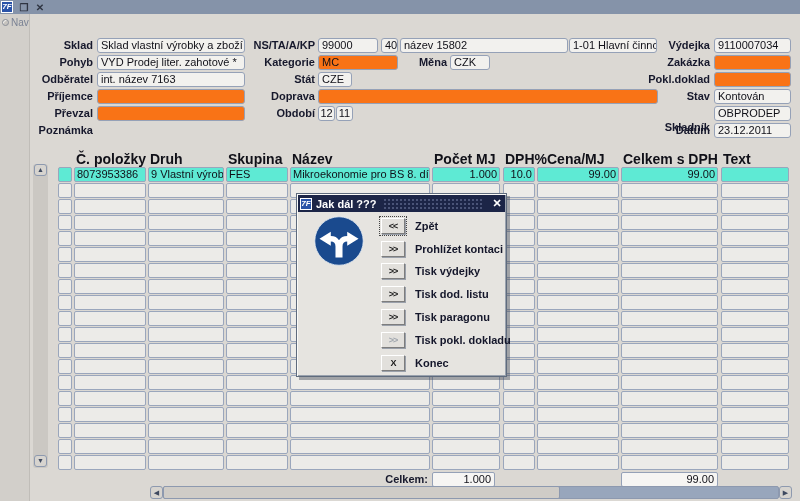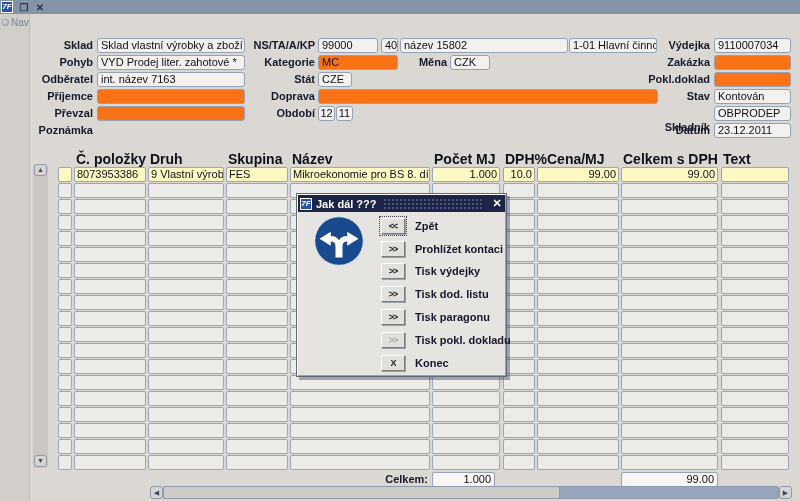--- a/index.html
+++ b/index.html
@@ -29,21 +29,21 @@
        font-size:11px;line-height:13px;padding:0 3px;color:#101018;white-space:nowrap;overflow:hidden;}
   .fld.gray{background:#f97316;}
   .fld.r{text-align:right;}
   .fld.c{text-align:center;padding:0 1px;}
   
   .th{position:absolute;top:152px;height:14px;font-size:14px;font-weight:bold;color:#101018;
       line-height:14px;white-space:nowrap;padding:0 2px;}
   .th.r{text-align:left;}
   .cell{position:absolute;height:15px;background:#ecebe8;border:1px solid #9aa6bc;border-radius:2px;
         font-size:11px;line-height:13px;padding:0 2px;white-space:nowrap;overflow:hidden;color:#101018;}
-  .cell.hl{background:#fef9c3;}
+  .cell.hl{background:#5eead4;}
   
   .vtrough{position:absolute;left:33px;top:164px;width:15px;height:304px;background:#cbc8c3;border-radius:3px;}
   .sbtn{position:absolute;width:13px;height:12px;background:#d7d4cf;border:1px solid #8d99af;
         border-radius:3px;font-size:7px;line-height:10px;text-align:center;color:#3f4a60;}
   #hscroll{position:absolute;top:486px;left:150px;width:642px;height:13px;}
   #hscroll .track{position:absolute;left:13px;top:0;width:616px;height:13px;background:#98a6bc;
                   border:1px solid #8d99af;border-radius:2px;}
   #hscroll .thumb{position:absolute;left:13px;top:0;width:397px;height:13px;background:#cfccc7;
                   border:1px solid #8d99af;border-radius:2px;}
   #hscroll .sbtn{top:0;height:13px;line-height:11px;}

